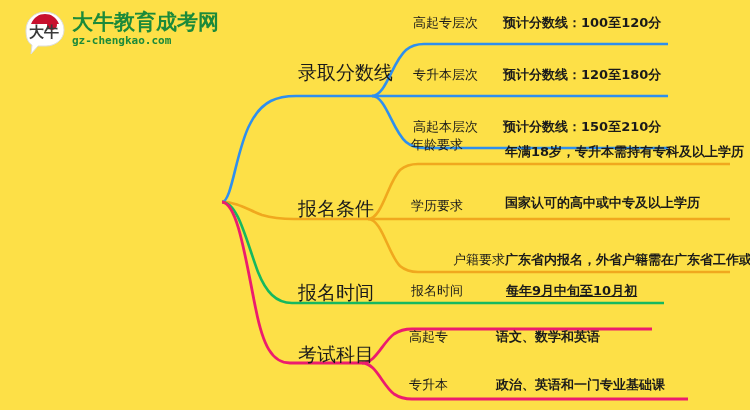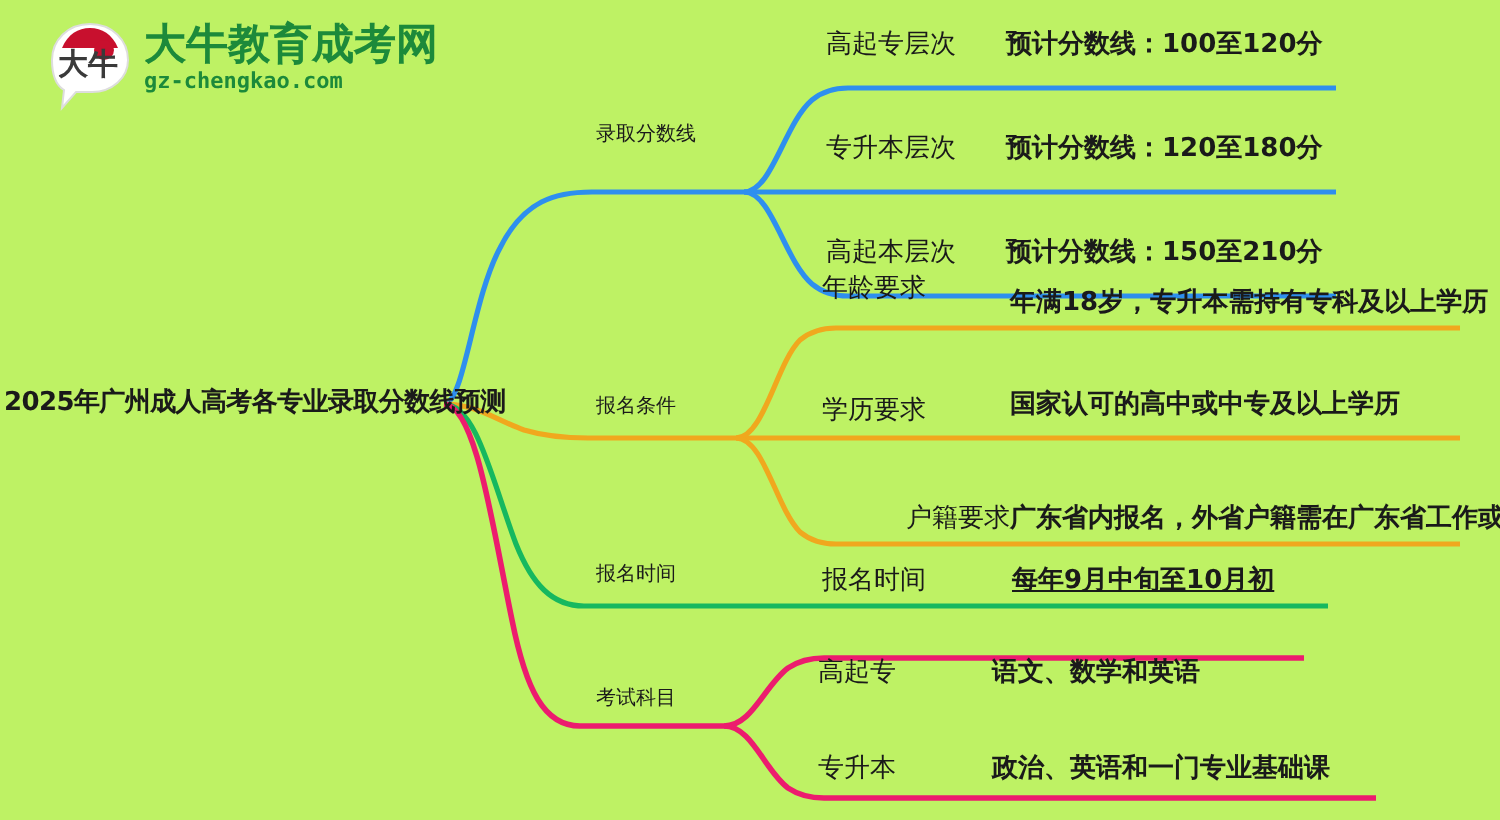--- a/index.html
+++ b/index.html
@@ -7,21 +7,21 @@
     padding: 0;
     background: #ffffff;
   }
   body {
     font-family: "DejaVu Sans", "Liberation Sans", sans-serif;
   }
   #canvas {
     position: relative;
     width: 750px;
     height: 410px;
-    background: #bef264;
+    background: #fde047;
     overflow: hidden;
   }
   #wires {
     position: absolute;
     left: 0;
     top: 0;
     width: 750px;
     height: 410px;
     pointer-events: none;
   }
@@ -71,21 +71,21 @@
     color: #1a1a1a;
     white-space: nowrap;
     line-height: 1;
   }
   .root-node {
     font-size: 13px;
     font-weight: 600;
     letter-spacing: -0.3px;
   }
   .branch-node {
-    font-size: 10px;
+    font-size: 19px;
     font-weight: 500;
   }
   .leaf-label {
     font-size: 13px;
     font-weight: 500;
   }
   .leaf-value {
     font-size: 13px;
     font-weight: 600;
   }
@@ -127,21 +127,20 @@
       <path d="M9,14 C12,7 17,4 23,4 C29,4 34,7 37,14 Z" fill="#c8102e"></path>
       <circle cx="30" cy="15" r="5" fill="#c8102e"></circle>
       <text x="22" y="27" font-size="15" font-weight="bold" text-anchor="middle" fill="#3a3a3a" font-family="DejaVu Sans, sans-serif">大牛</text>
     </svg>
     <div class="logo-text">
       <div class="logo-title">大牛教育成考网</div>
       <div class="logo-sub">gz-chengkao.com</div>
     </div>
   </div>
 
-  <div class="node root-node" style="left:2px; top:195px;">2025年广州成人高考各专业录取分数线预测</div>
 
   <div class="node branch-node" style="left:298px; top:63px;">录取分数线</div>
 
   <div class="node leaf-label" style="left:413px; top:16px;">高起专层次</div>
   <div class="node leaf-value" style="left:503px; top:16px;">预计分数线：100至120分</div>
 
   <div class="node leaf-label" style="left:413px; top:68px;">专升本层次</div>
   <div class="node leaf-value" style="left:503px; top:68px;">预计分数线：120至180分</div>
 
   <div class="node leaf-label" style="left:413px; top:120px;">高起本层次</div>

